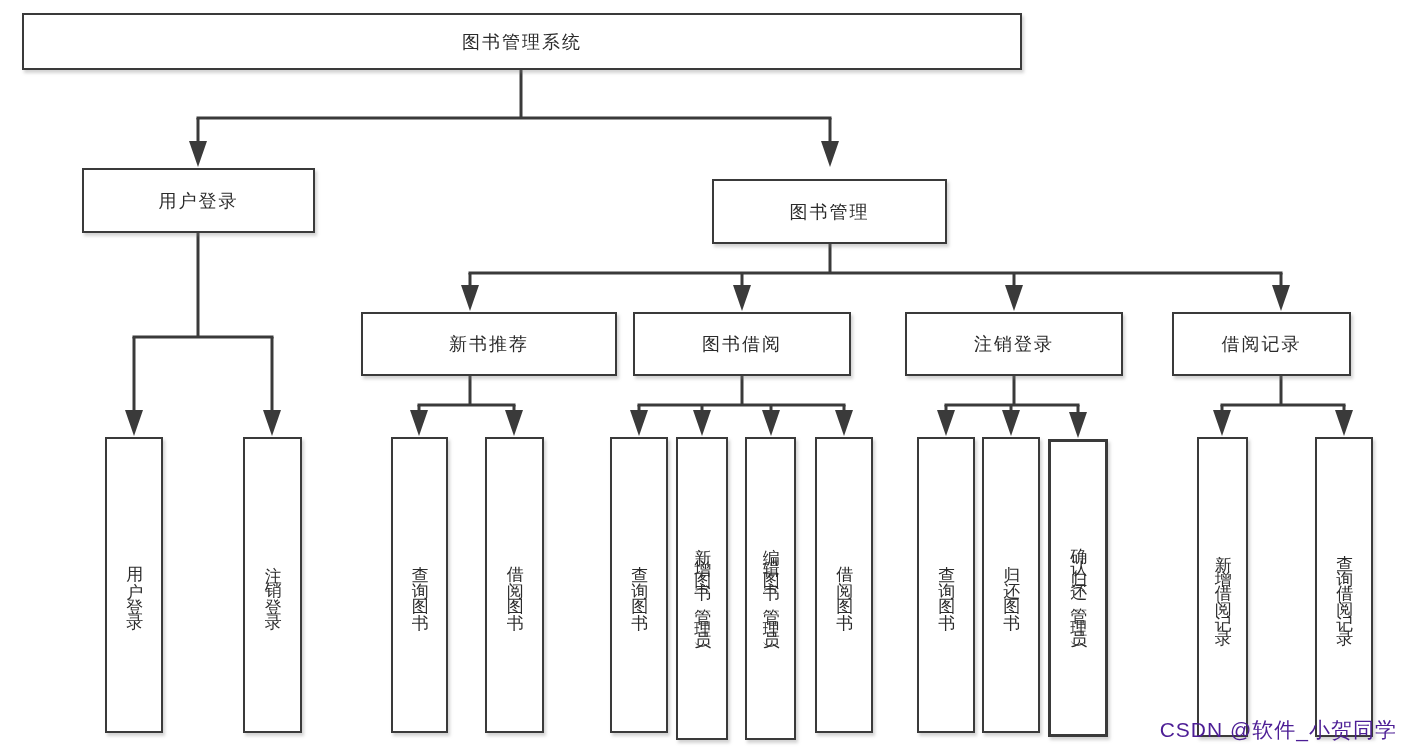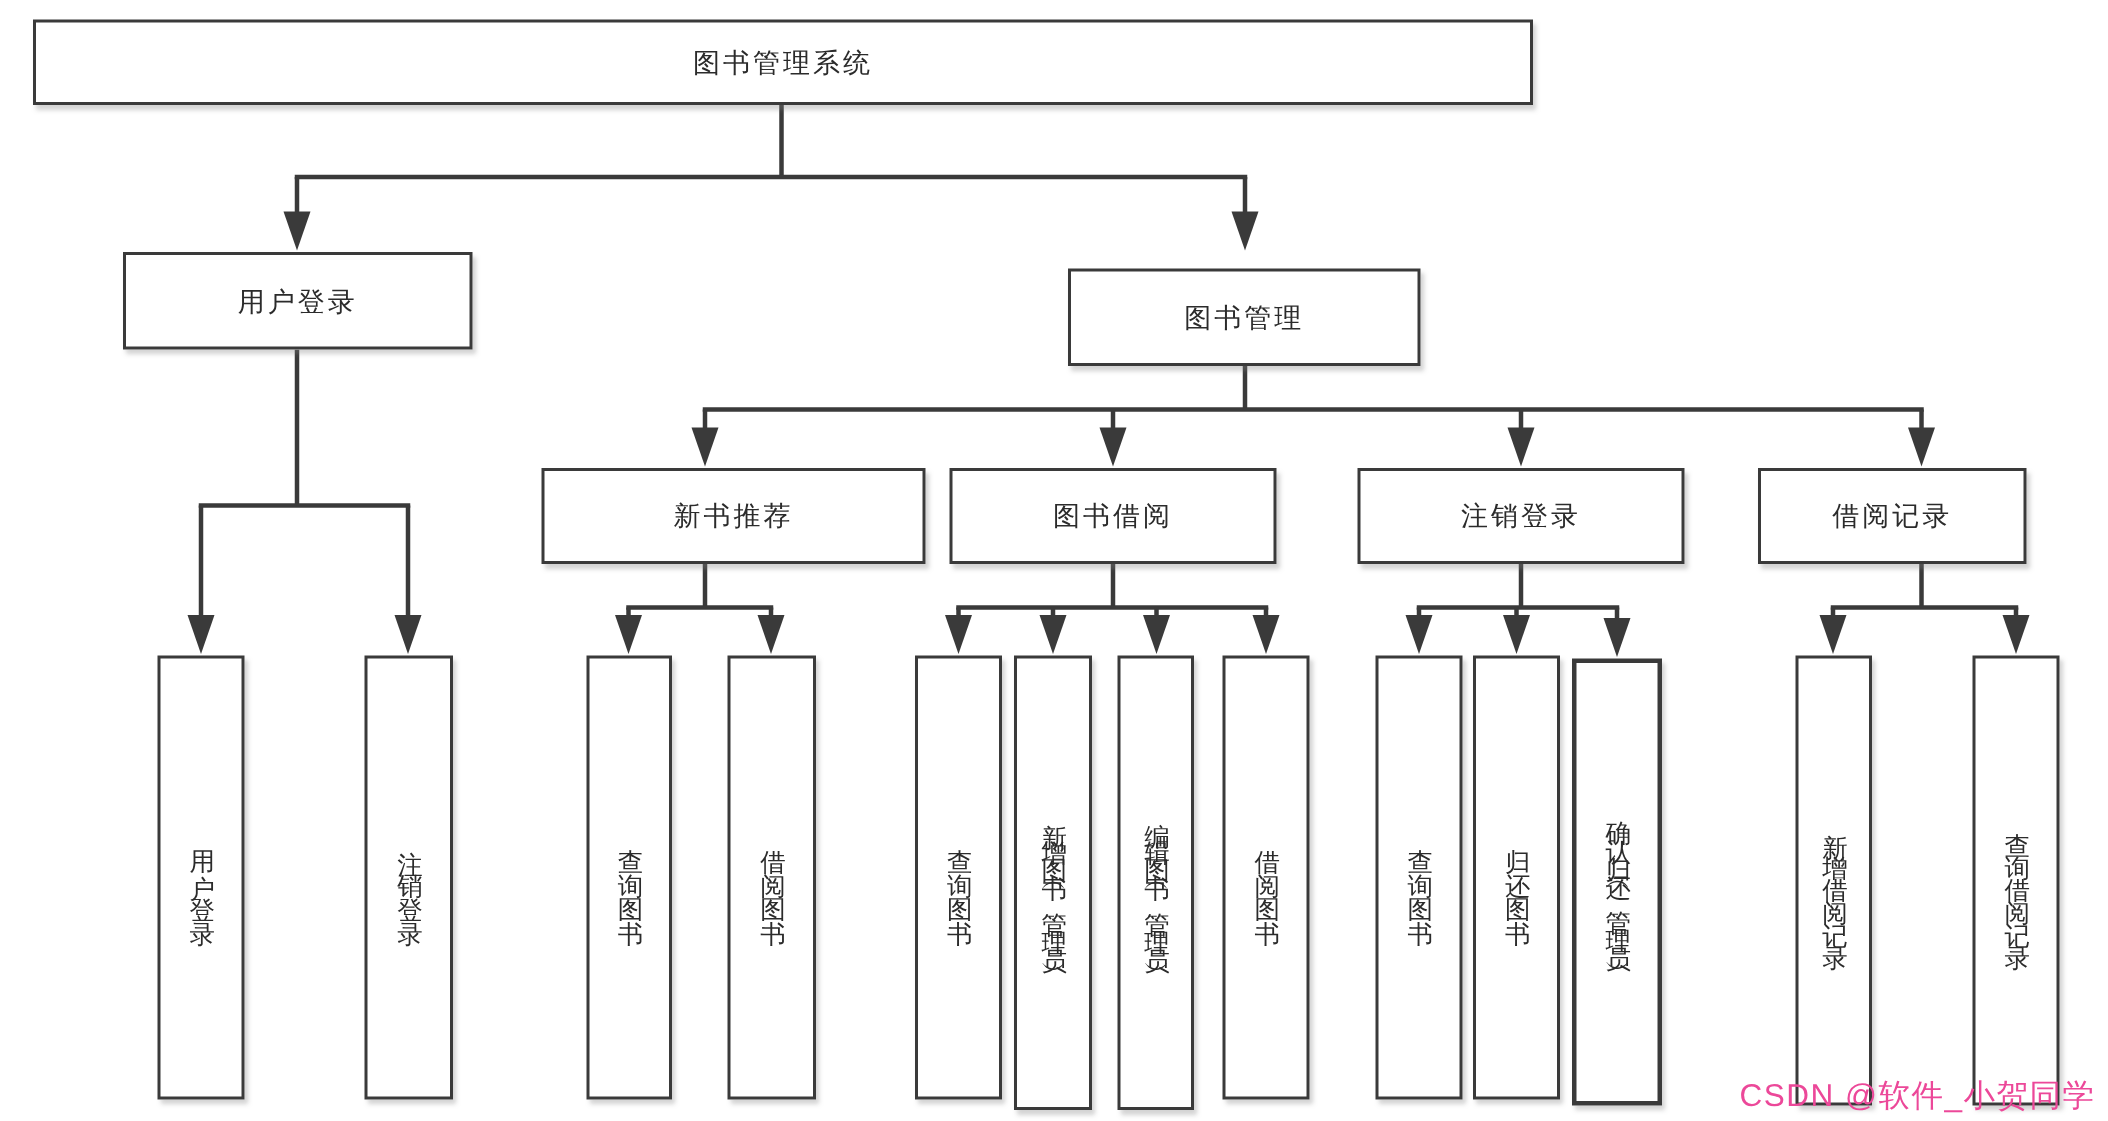--- a/index.html
+++ b/index.html
@@ -12,21 +12,21 @@
     color:#2b2b2b;z-index:2;box-shadow:2px 3px 3px rgba(130,130,130,.35);
   }
   .hlabel{font-size:18px;letter-spacing:2px;}
   .vnode span{
     writing-mode:vertical-rl;text-orientation:mixed;
     font-size:17px;letter-spacing:16px;line-height:1.1;
   }
   .vnode.long span{letter-spacing:12px;}
   .vnode.mid span{letter-spacing:15px;}
   .watermark{
-    position:absolute;right:8px;bottom:3px;font-size:21px;color:#ec4899;
+    position:absolute;right:8px;bottom:3px;font-size:21px;color:#4c1d95;
     z-index:6;letter-spacing:1px;white-space:nowrap;
   }
   
   #n-root{left:22px;top:13px;width:1000px;height:57px;}
   #n-userlogin{left:82px;top:168px;width:233px;height:65px;}
   #n-bookmanage{left:712px;top:168px;width:235px;height:65px;margin-top:11px;}
   #n-newbooks{left:361px;top:312px;width:256px;height:64px;}
   #n-bookborrow{left:633px;top:312px;width:218px;height:64px;text-align:center;}
   #n-currentborrow{left:905px;top:312px;width:218px;height:64px;}
   #n-borrowrecords{left:1172px;top:312px;width:179px;height:64px;}

